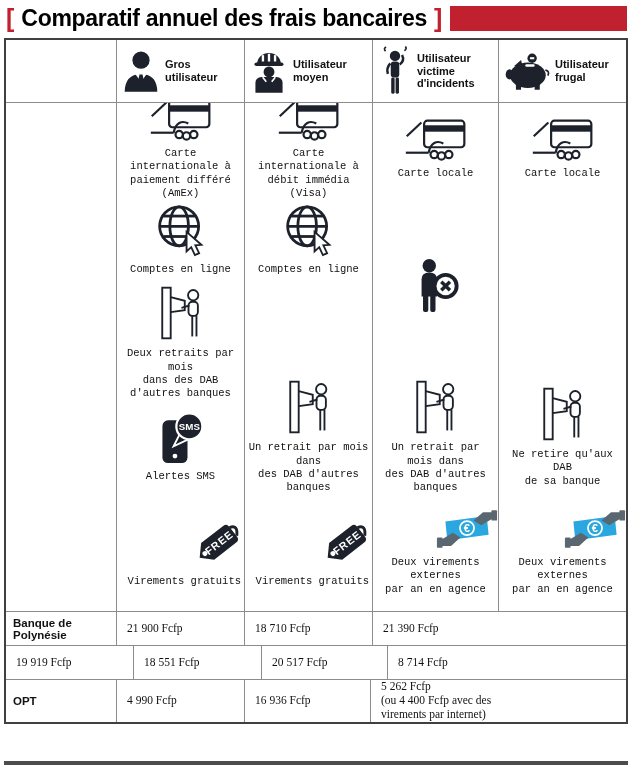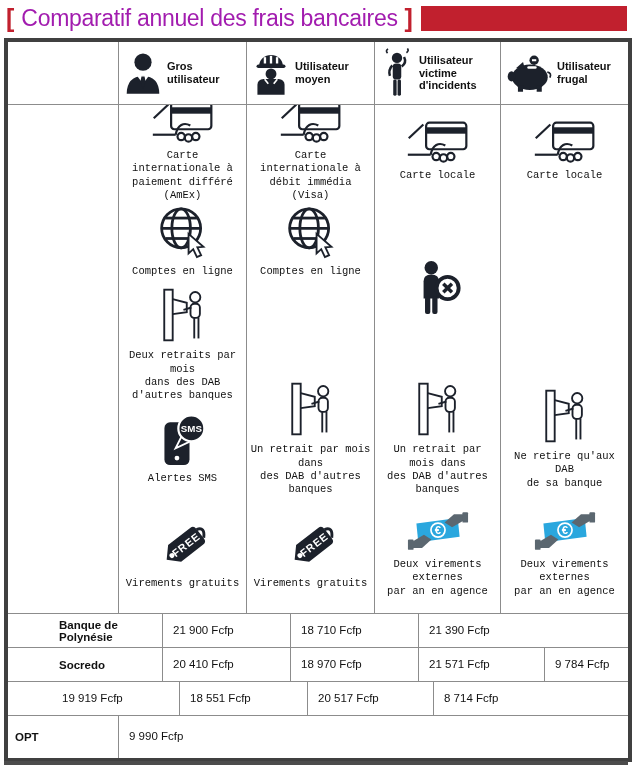--- a/index.html
+++ b/index.html
@@ -1,24 +1,24 @@
 <!DOCTYPE html>
 <html><head>
 <meta charset="utf-8">
 <style>
   html,body{margin:0;padding:0;background:#fff;}
   #stage{position:relative;width:633px;height:769px;background:#fff;overflow:hidden;
          font-family:"Liberation Sans",sans-serif;color:#111;}
   
   .title-row{position:absolute;left:6px;top:2px;width:621px;height:32px;display:flex;align-items:center;}
   .title-bracket{font-size:25px;font-weight:bold;color:#c1202e;line-height:1;}
-  .title-text{font-size:23px;font-weight:normal;color:#a21caf;letter-spacing:-0.3px;margin:0 7px;white-space:nowrap;}
+  .title-text{font-size:23px;font-weight:bold;color:#000000;letter-spacing:-0.3px;margin:0 7px;white-space:nowrap;}
   .title-redbox{flex:1;height:25px;background:#c1202e;margin-left:8px;}
   
-  .tbl{position:absolute;left:4px;top:38px;width:620px;border:4px solid #404040;background:#fff;}
+  .tbl{position:absolute;left:4px;top:38px;width:620px;border:2px solid #404040;background:#fff;}
   .row{display:flex;border-bottom:1px solid #8c8c8c;}
   .row:last-child{border-bottom:none;}
   .cell{box-sizing:border-box;border-right:1px solid #8c8c8c;overflow:hidden;}
   .cell:last-child{border-right:none;}
   .c0{width:111px;flex:none;}
   .c1{width:128px;flex:none;}
   .c2{width:128px;flex:none;}
   .c3{width:126px;flex:none;}
   .c4{flex:1;}
   
@@ -28,28 +28,28 @@
   
   .icons-row{height:508px;font-family:Liberation Mono, monospace;}
   .icons-row .cell{display:flex;flex-direction:column;}
   .blk{display:flex;flex-direction:column;align-items:center;justify-content:center;gap:5px;flex:none;}
   .blk-card{height:90px;}
   .blk-online{height:92px;}
   .blk-sms{height:94px;}
   .blk-incident{height:186px;}
   .blk-empty{height:186px;}
   .blk-atm{height:115px;}
-  .blk-transfer{height:117px;}
+  .blk-transfer{height:117px;align-items:flex-end;}
   .cap{font-size:10.5px;line-height:1.28;text-align:center;padding:0 3px;white-space:pre-line;color:#111;}
   
-  .bank-row{height:33px;padding-left:44px;}
+  .bank-row{height:33px;}
   .bank-row-tall{height:42px;}
   .bank-row .cell,.bank-row-tall .cell{display:flex;align-items:center;}
   .bank-name{font-size:11.5px;font-weight:bold;padding-left:7px;}
-  .fee{font-size:11.5px;padding-left:10px;white-space:pre-line;line-height:1.2;}
+  .fee{font-size:11.5px;padding-left:10px;white-space:pre-line;line-height:1.2;font-family:Liberation Serif, serif;}
   
   .bottom-bar{position:absolute;left:4px;top:761px;width:624px;height:4px;background:#4c4c4c;}
   
   svg.ic{display:block;flex:none;}
   svg text{font-family:"Liberation Sans",sans-serif;}
 </style>
 </head>
 <body>
 
 <div id="stage">
@@ -327,32 +327,29 @@
       </div>
     </div>
 
     <div class="row bank-row">
       <div class="cell c0 bank-name">Banque de Polynésie</div>
       <div class="cell c1 fee">21 900 Fcfp</div>
       <div class="cell c2 fee">18 710 Fcfp</div>
       <div class="cell c3 fee">21 390 Fcfp</div>
     </div>
     <div class="row bank-row">
-      <div class="cell c0 bank-name">Socredo</div>
-      <div class="cell c1 fee">20 410 Fcfp</div>
-      <div class="cell c2 fee">18 970 Fcfp</div>
-      <div class="cell c3 fee">21 571 Fcfp</div>
-      <div class="cell c4 fee">9 784 Fcfp</div>
-    </div>
-    <div class="row bank-row">
       <div class="cell c1 fee">19 919 Fcfp</div>
       <div class="cell c2 fee">18 551 Fcfp</div>
       <div class="cell c3 fee">20 517 Fcfp</div>
       <div class="cell c4 fee">8 714 Fcfp</div>
     </div>
     <div class="row bank-row-tall">
       <div class="cell c0 bank-name">OPT</div>
-      <div class="cell c1 fee">9 990 Fcfp</div>
+      <div class="cell c1 fee">4 990 Fcfp</div>
+      <div class="cell c3 fee">16 936 Fcfp</div>
+      <div class="cell c4 fee">5 262 Fcfp
+(ou 4 400 Fcfp avec des
+virements par internet)</div>
     </div>
   </div>
 
   <div class="bottom-bar"></div>
 </div>
 
 </body></html>

